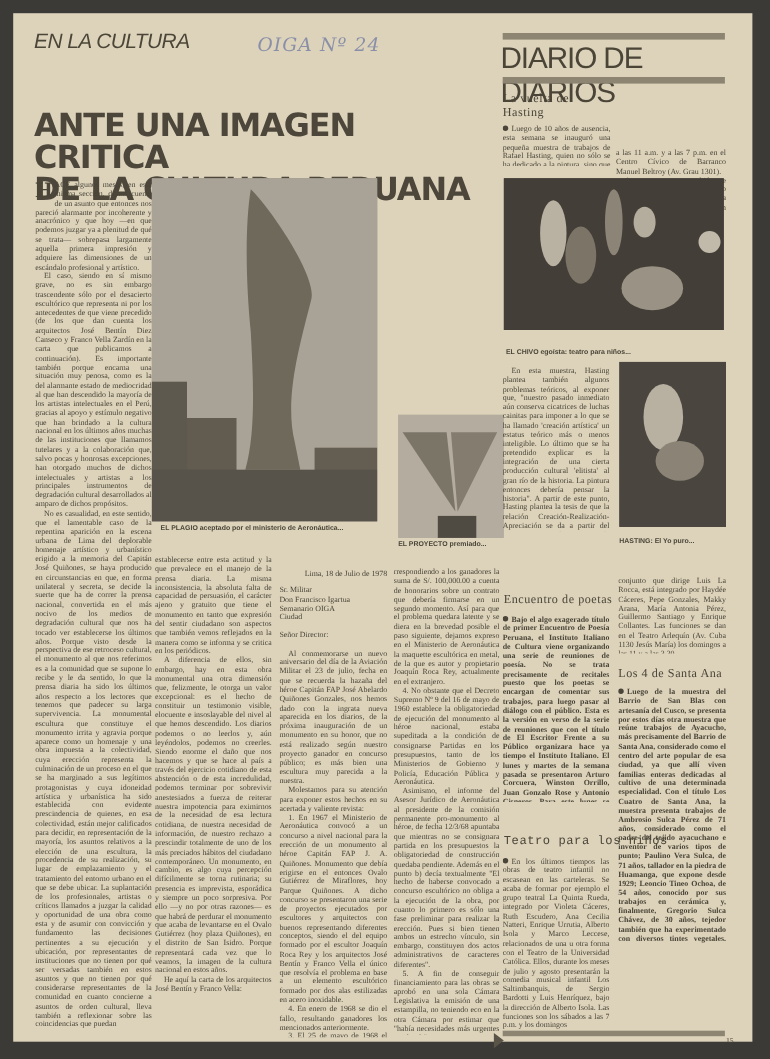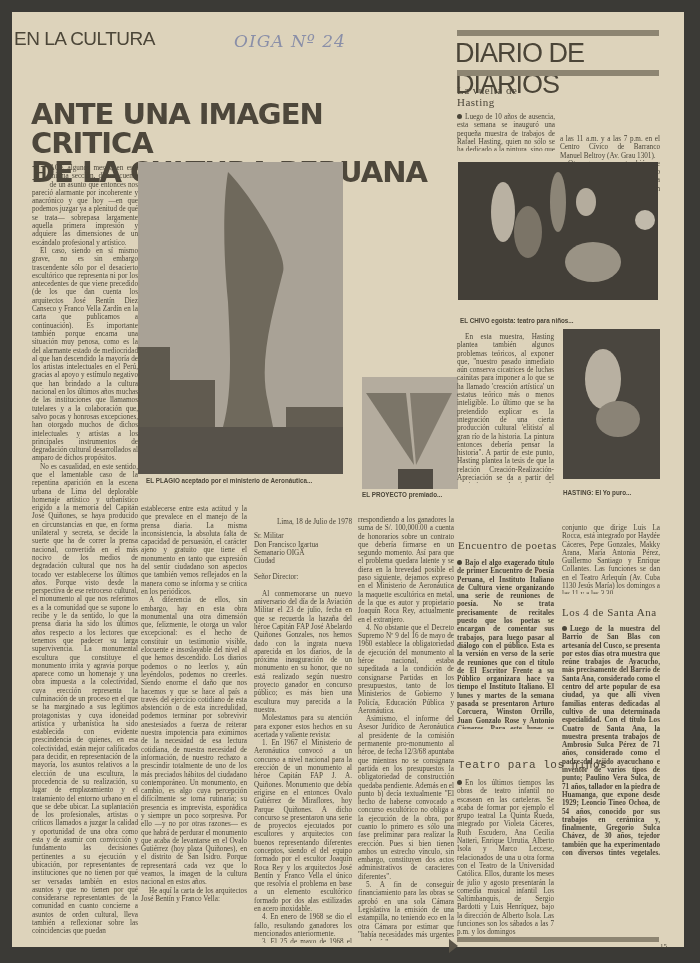--- a/index.html
+++ b/index.html
@@ -18,21 +18,21 @@
   .bold-txt { font-weight:bold; }
   .dropcap { float:left; font-size:20px; line-height:16px; font-weight:bold; margin-right:2px; margin-top:1px; }
   .p-indent { text-indent:8px; }
   .bullet { display:inline-block; width:5px; height:5px; border-radius:50%; background:#4a4538; margin-right:3px; }
 </style>
 </head>
 <body>
 
 <div class="paper">
 
-  <div class="abs section-label" style="left:2px;top:16px;">EN LA CULTURA</div>
+  <div class="abs section-label" style="left:19px;top:16px;font-style:italic;">EN LA CULTURA</div>
   <div class="abs handwriting" style="left:222px;top:19px;">OIGA Nº 24</div>
 
   <div class="abs headline" style="left:19px;top:88px;width:420px;">
     <div>ANTE UNA IMAGEN CRITICA</div>
     <div>DE LA CULTURA PERUANA</div>
   </div>
 
   <div class="abs dd-bar" style="left:445px;top:18px;width:202px;"></div>
   <div class="abs dd-title" style="left:443px;top:26px;">DIARIO DE DIARIOS</div>
   <div class="abs dd-bar" style="left:445px;top:58px;width:202px;"></div>

